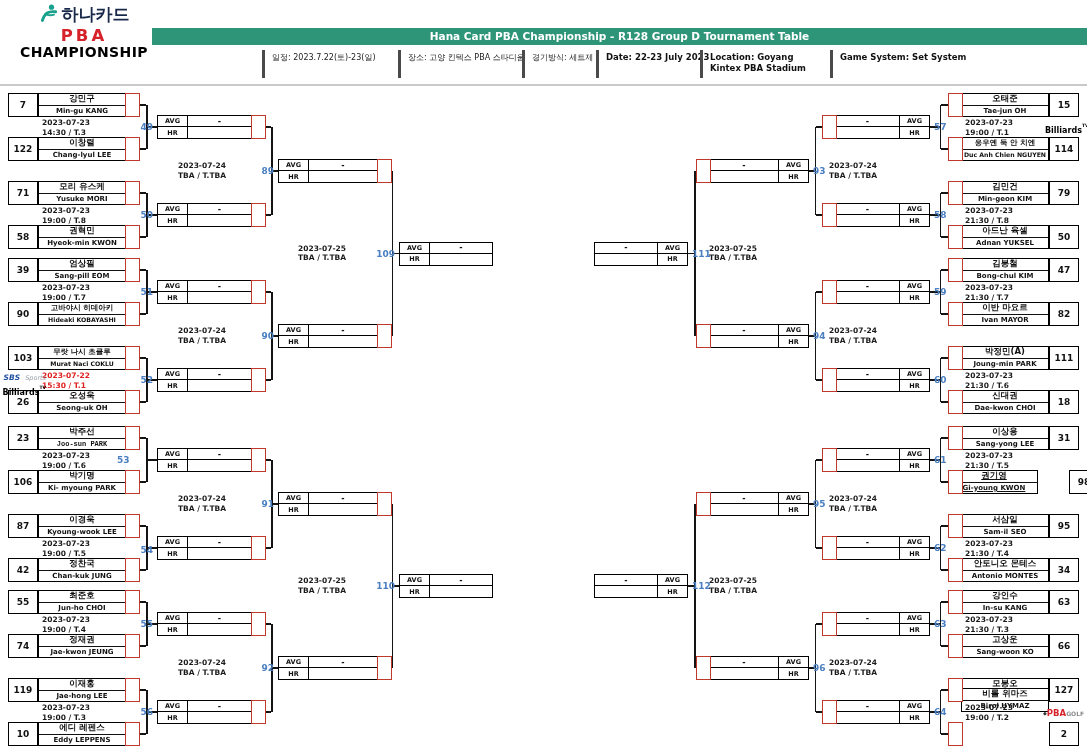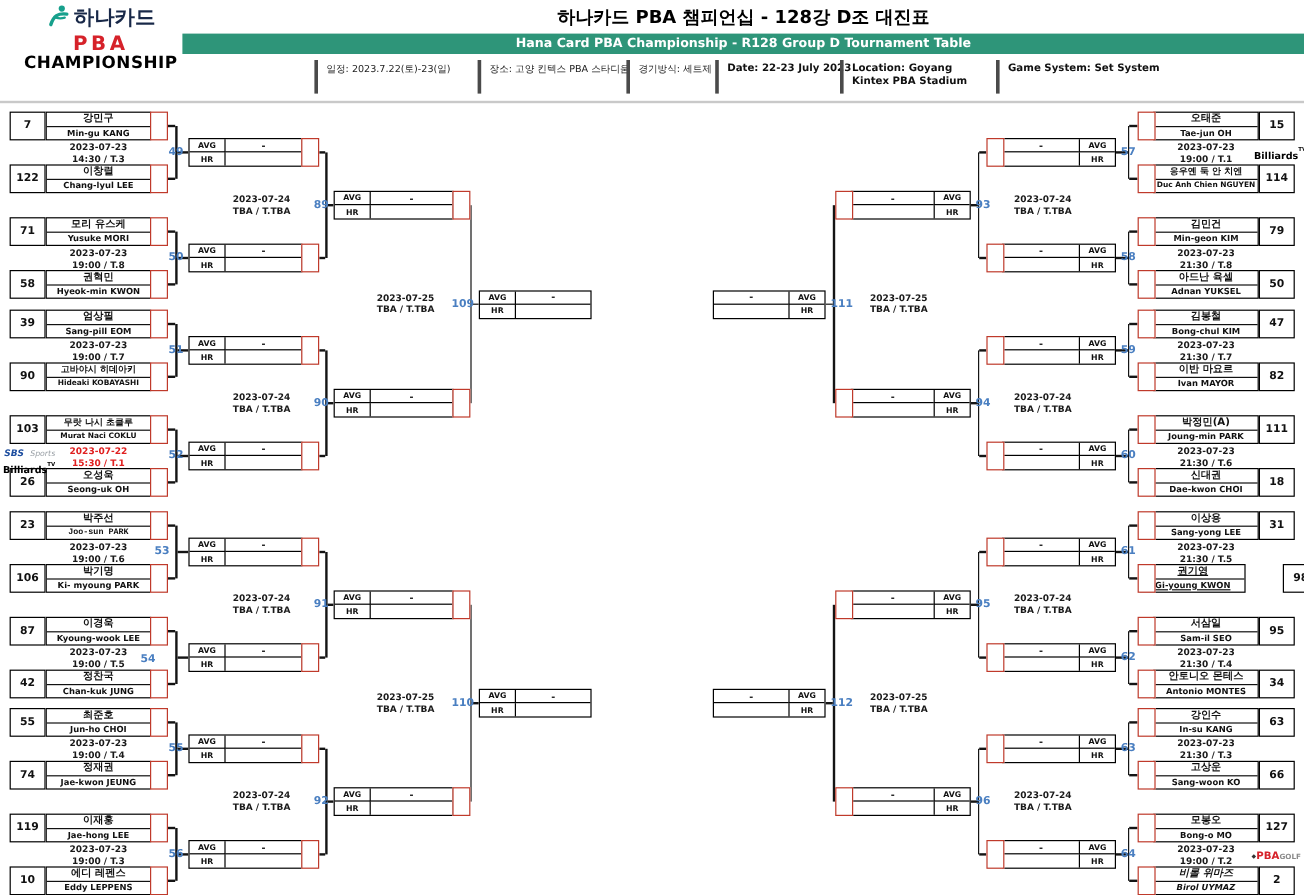--- a/index.html
+++ b/index.html
@@ -1,20 +1,20 @@
 <!DOCTYPE html>
 <html style="--accent-green: #2e9579; --match-blue: #4a7fc1; --bracket-red: #bf3a2b; --alert-red: #e02020; --logo-red: #d6222a; --logo-teal: #17a08c;"><head>
 <meta charset="utf-8">
 <style>
   html,body{margin:0;padding:0;background:#fff;}
   .page{position:relative;width:1087px;height:746px;background:#fff;overflow:hidden;
         font-family:"DejaVu Sans","Liberation Sans",sans-serif;color:#111;}
   
   .logo-block{position:absolute;left:10px;top:3px;width:148px;text-align:center;line-height:1.1;}
-  .logo-r1{display:flex;align-items:center;justify-content:center;gap:3px;font-family:Liberation Serif, serif;}
+  .logo-r1{display:flex;align-items:center;justify-content:center;gap:3px;}
   .logo-hana{font-size:17px;font-weight:bold;color:#182848;}
   .logo-pba{font-size:16.5px;font-weight:800;color:var(--logo-red,#d6222a);letter-spacing:3px;}
   .logo-champ{font-size:14px;font-weight:800;color:#000;letter-spacing:.4px;}
   .title{position:absolute;left:152px;top:5px;width:935px;text-align:center;
          font-size:15px;font-weight:bold;color:#000;}
   .banner{position:absolute;left:152px;top:28px;width:935px;height:17px;line-height:17px;
           background:var(--accent-green,#2e9579);color:#fff;font-size:10.5px;font-weight:bold;text-align:center;}
   .info-cell{position:absolute;top:50px;border-left:3px solid #4a4a4a;padding:2px 0 0 7px;
              font-size:8px;color:#222;height:26px;white-space:nowrap;line-height:11px;}
   .info-cell.en{font-size:8.5px;font-weight:bold;color:#111;}
@@ -34,21 +34,21 @@
   .sbox{position:absolute;display:grid;grid-template-rows:1fr 1fr;border:1.5px solid #000;
         background:#fff;z-index:2;box-sizing:border-box;}
   .sbox .c{display:flex;align-items:center;justify-content:center;overflow:hidden;}
   .sbox .lbl{font-size:6.5px;font-weight:bold;}
   .sbox .val{font-size:8px;font-weight:bold;}
   .sbox .top{border-bottom:1.8px solid #000;}
   .sbox:not(.mir) .lbl{border-right:1.4px solid #000;}
   .sbox.mir .lbl{border-left:1.4px solid #000;}
   .mnum{position:absolute;color:var(--match-blue,#4a7fc1);font-weight:bold;font-size:9px;
         z-index:2;line-height:12px;}
-  .mdate{position:absolute;width:80px;text-align:center;font-size:7.5px;font-weight:bold;
+  .mdate{position:absolute;width:80px;font-size:7.5px;font-weight:bold;
          color:#1a1a1a;line-height:9.5px;z-index:2;white-space:nowrap;}
   .mdate.red{color:var(--alert-red,#e02020);}
   .bline{position:absolute;background:#141414;z-index:1;}
   
   .sbs{position:absolute;width:46px;text-align:right;line-height:10px;z-index:2;white-space:nowrap;}
   .sbs .sbs1{font-size:7.5px;font-weight:bold;font-style:italic;color:#1f4fa0;}
   .sbs .sbs2{font-size:6.5px;font-style:italic;color:#9aa0a6;}
   .bi{font-size:8px;font-weight:800;color:#000;}
   .bi-tv{font-size:4.5px;font-weight:bold;vertical-align:super;color:#000;}
   .btv{position:absolute;z-index:2;white-space:nowrap;line-height:10px;}
@@ -70,21 +70,20 @@
           <path d="M4 21 C7 12 11 9.5 20 10.5" stroke="#17a08c" stroke-width="3.4" fill="none" stroke-linecap="round"></path>
           <path d="M9 14 C12 15 15 15 18 14" stroke="#17a08c" stroke-width="2.2" fill="none" stroke-linecap="round"></path>
         </svg>
       </span>
       <span class="logo-hana">하나카드</span>
     </div>
     <div class="logo-pba">PBA</div>
     <div class="logo-champ">CHAMPIONSHIP</div>
   </div>
 
-  <div class="title">하나카드 PBA 챔피언십 - 128강 D조 대진표</div>
   <div class="banner">Hana Card PBA Championship - R128 Group D Tournament Table</div>
   <div id="info-bar">
       <div class="info-cell" style="left: 262px;">일정: 2023.7.22(토)-23(일)</div>
       <div class="info-cell" style="left: 398px;">장소: 고양 킨텍스 PBA 스타디움</div>
       <div class="info-cell" style="left: 522px;">경기방식: 세트제</div>
       <div class="info-cell en" style="left: 596px;">Date: 22-23 July 2023</div>
       <div class="info-cell en wrap" style="left: 700px;">Location: Goyang Kintex PBA Stadium</div>
       <div class="info-cell en" style="left: 830px;">Game System: Set System</div>
     </div>
   <div class="hdr-rule"></div>
@@ -222,21 +221,21 @@
         <div>2023-07-23</div>
         <div>19:00 / T.6</div>
       </div>
       <div class="sbox" style="left: 157px; top: 448px; width: 95px; height: 24px; grid-template-columns: 30px 1fr;">
         <div class="c lbl top">AVG</div>
         <div class="c val top">-</div>
         <div class="c lbl">HR</div>
         <div class="c val"></div>
       </div>
       <div class="redcell" style="left: 250.5px; top: 448px; width: 15px; height: 24px;"></div>
-      <div class="mnum" style="left: 117px; top: 454px; width: 36px; height: 12px; text-align: center;">53</div>
+      <div class="mnum" style="left: 117px; top: 454px; width: 36px; height: 12px; text-align: left;">53</div>
       <div class="bline" style="left: 139.5px; top: 437.25px; width: 6.5px; height: 1.5px;"></div>
       <div class="bline" style="left: 139.5px; top: 481.25px; width: 6.5px; height: 1.5px;"></div>
       <div class="bline" style="left: 146px; top: 438px; width: 1.5px; height: 44px;"></div>
       <div class="bline" style="left: 147.5px; top: 459.25px; width: 9.5px; height: 1.5px;"></div>
       <div class="pb seed" style="left: 8px; top: 514px; width: 30px; height: 24px;">87</div>
       <div class="pb nameb" style="left: 38px; top: 514px; width: 88px; height: 24px;">
         <div class="nk">이경욱</div>
         <div class="ne">Kyoung-wook LEE</div>
       </div>
       <div class="redcell" style="left: 124.5px; top: 514px; width: 15px; height: 24px;"></div>
@@ -250,21 +249,21 @@
         <div>2023-07-23</div>
         <div>19:00 / T.5</div>
       </div>
       <div class="sbox" style="left: 157px; top: 536px; width: 95px; height: 24px; grid-template-columns: 30px 1fr;">
         <div class="c lbl top">AVG</div>
         <div class="c val top">-</div>
         <div class="c lbl">HR</div>
         <div class="c val"></div>
       </div>
       <div class="redcell" style="left: 250.5px; top: 536px; width: 15px; height: 24px;"></div>
-      <div class="mnum" style="left: 117px; top: 544px; width: 36px; height: 12px; ">54</div>
+      <div class="mnum" style="left: 117px; top: 544px; width: 36px; height: 12px; text-align: right;">54</div>
       <div class="bline" style="left: 139.5px; top: 525.25px; width: 6.5px; height: 1.5px;"></div>
       <div class="bline" style="left: 139.5px; top: 569.25px; width: 6.5px; height: 1.5px;"></div>
       <div class="bline" style="left: 146px; top: 526px; width: 1.5px; height: 44px;"></div>
       <div class="bline" style="left: 147.5px; top: 547.25px; width: 9.5px; height: 1.5px;"></div>
       <div class="pb seed" style="left: 8px; top: 590px; width: 30px; height: 24px;">55</div>
       <div class="pb nameb" style="left: 38px; top: 590px; width: 88px; height: 24px;">
         <div class="nk">최준호</div>
         <div class="ne">Jun-ho CHOI</div>
       </div>
       <div class="redcell" style="left: 124.5px; top: 590px; width: 15px; height: 24px;"></div>
@@ -515,21 +514,21 @@
       <div class="bline" style="left: 941px; top: 645.25px; width: 6.5px; height: 1.5px;"></div>
       <div class="bline" style="left: 939.5px; top: 602px; width: 1.5px; height: 44px;"></div>
       <div class="bline" style="left: 930px; top: 623.25px; width: 9.5px; height: 1.5px;"></div>
       <div class="pb seed" style="left: 1049px; top: 678px; width: 30px; height: 24px;">127</div>
       <div class="pb nameb" style="left: 961px; top: 678px; width: 88px; height: 24px;">
         <div class="nk">모봉오</div>
         <div class="ne">Bong-o MO</div>
       </div>
       <div class="redcell" style="left: 947.5px; top: 678px; width: 15px; height: 24px;"></div>
       <div class="pb seed" style="left: 1049px; top: 722px; width: 30px; height: 24px;">2</div>
-      <div class="pb nameb" style="left: 961px; top: 722px; width: 88px; height: 24px; font-style: italic;">
+      <div class="pb nameb" style="left: 961px; top: 688px; width: 88px; height: 24px;">
         <div class="nk">비롤 위마즈</div>
         <div class="ne">Birol UYMAZ</div>
       </div>
       <div class="redcell" style="left: 947.5px; top: 722px; width: 15px; height: 24px;"></div>
       <div class="mdate" style="left: 965px; top: 703px; width: 80px; height: 20px;">
         <div>2023-07-23</div>
         <div>19:00 / T.2</div>
       </div>
       <div class="sbox mir" style="left: 835px; top: 700px; width: 95px; height: 24px; grid-template-columns: 1fr 30px;">
         <div class="c val top">-</div>

